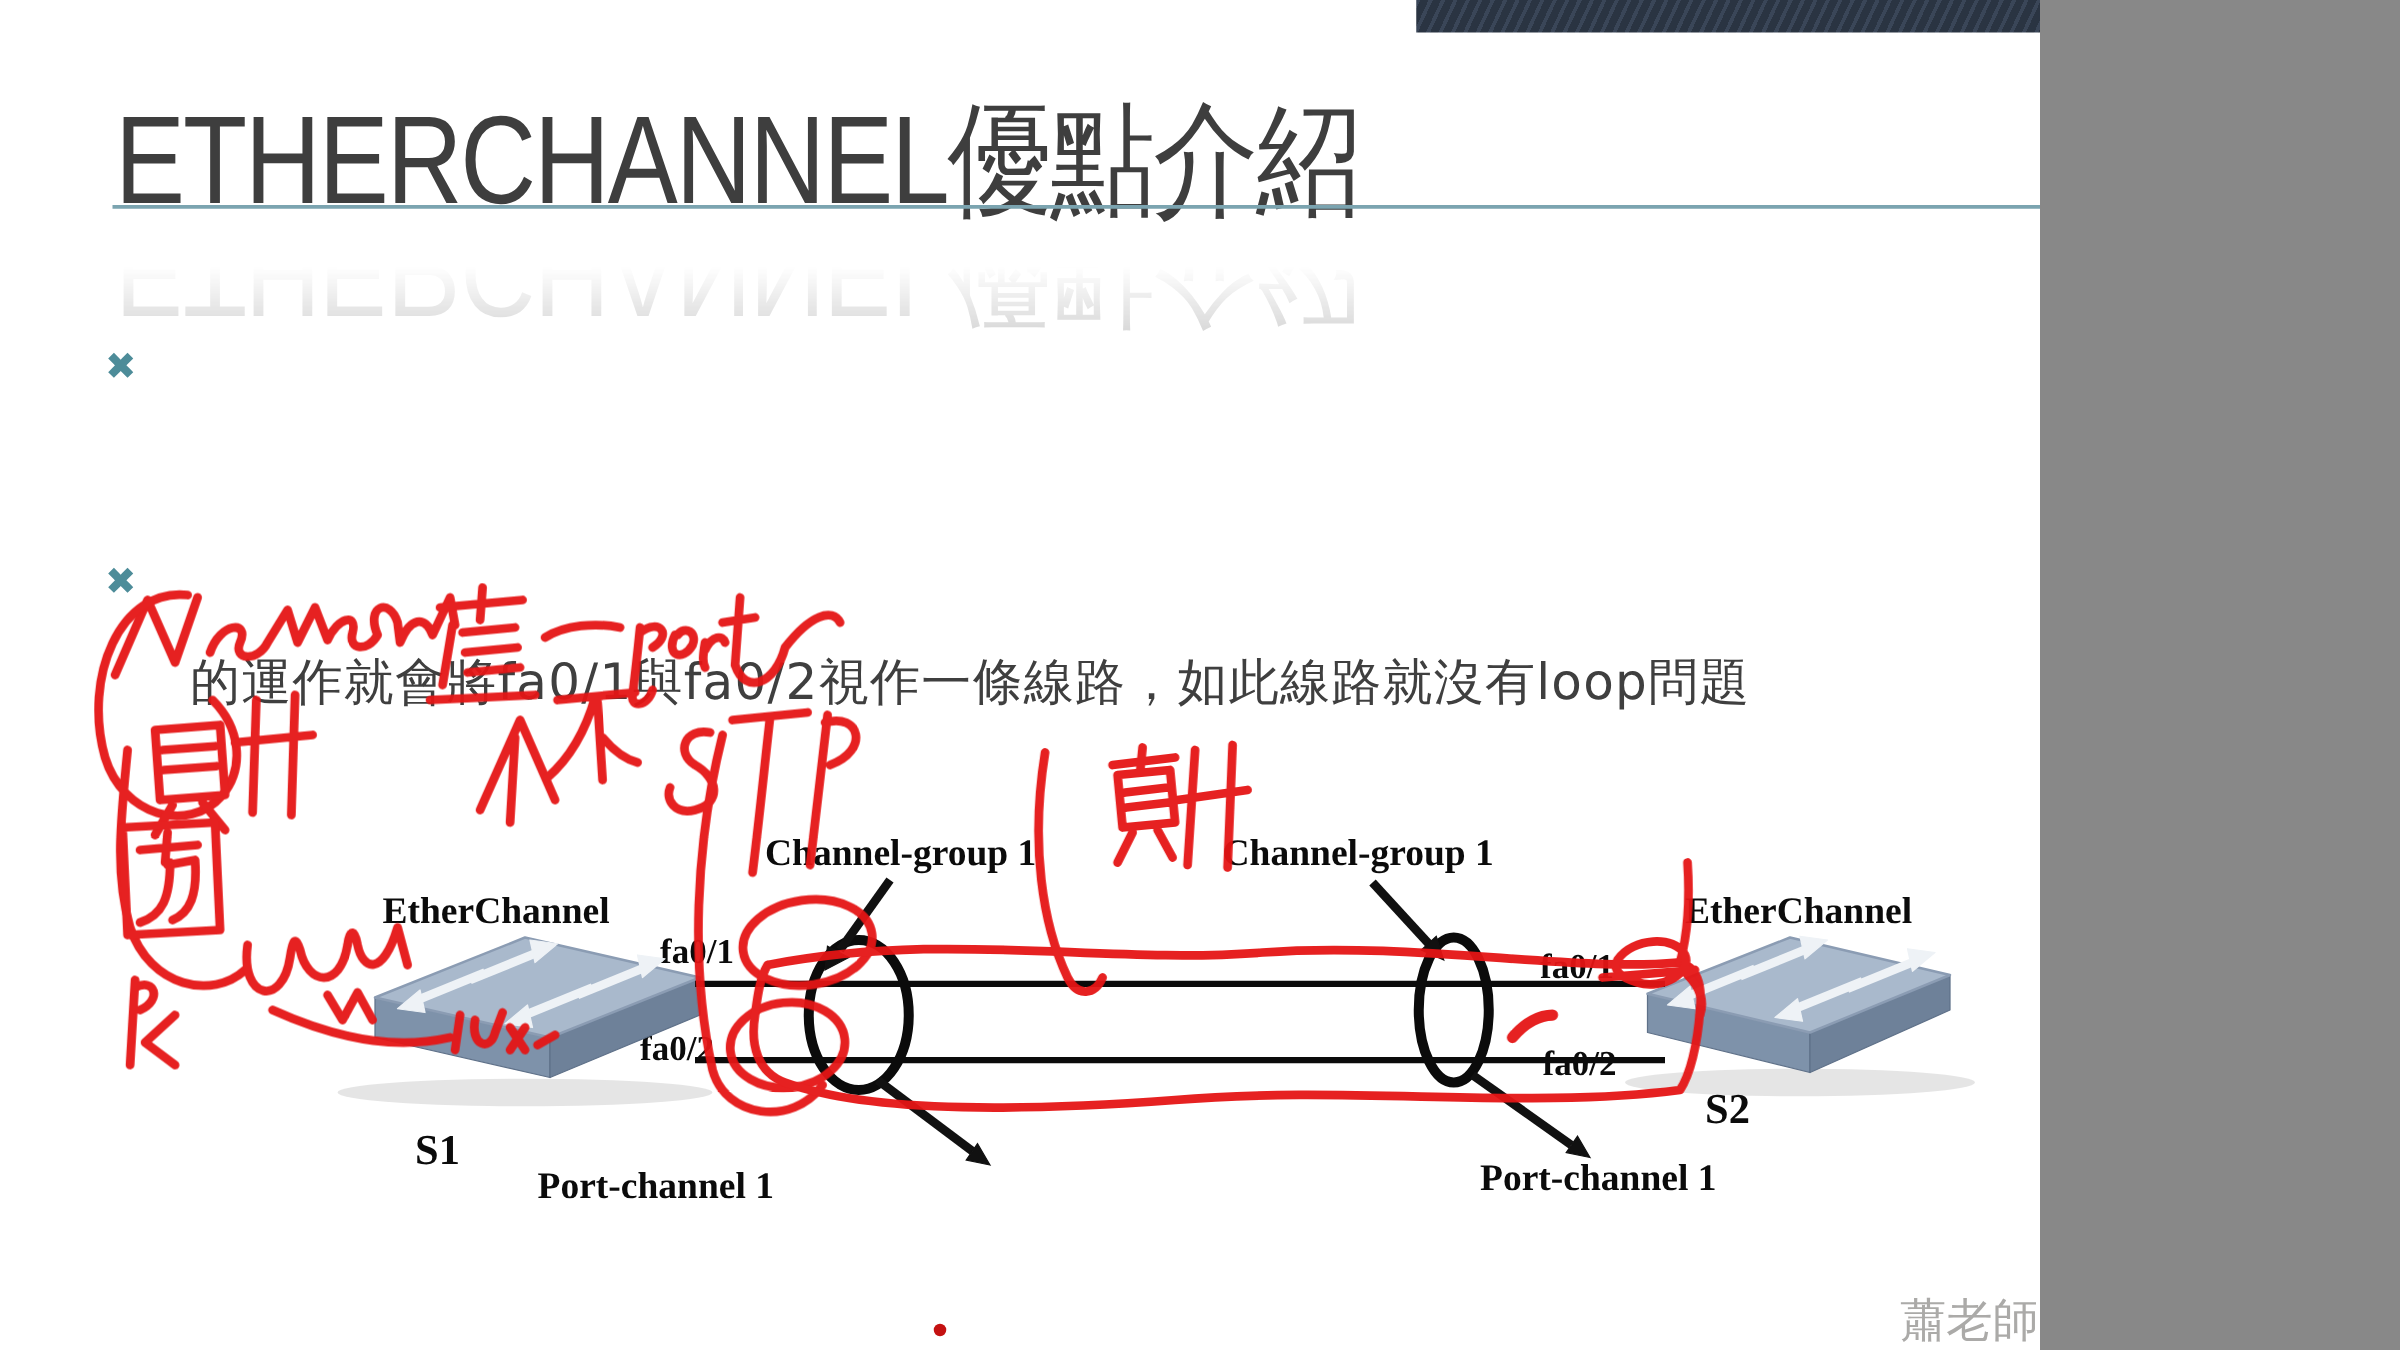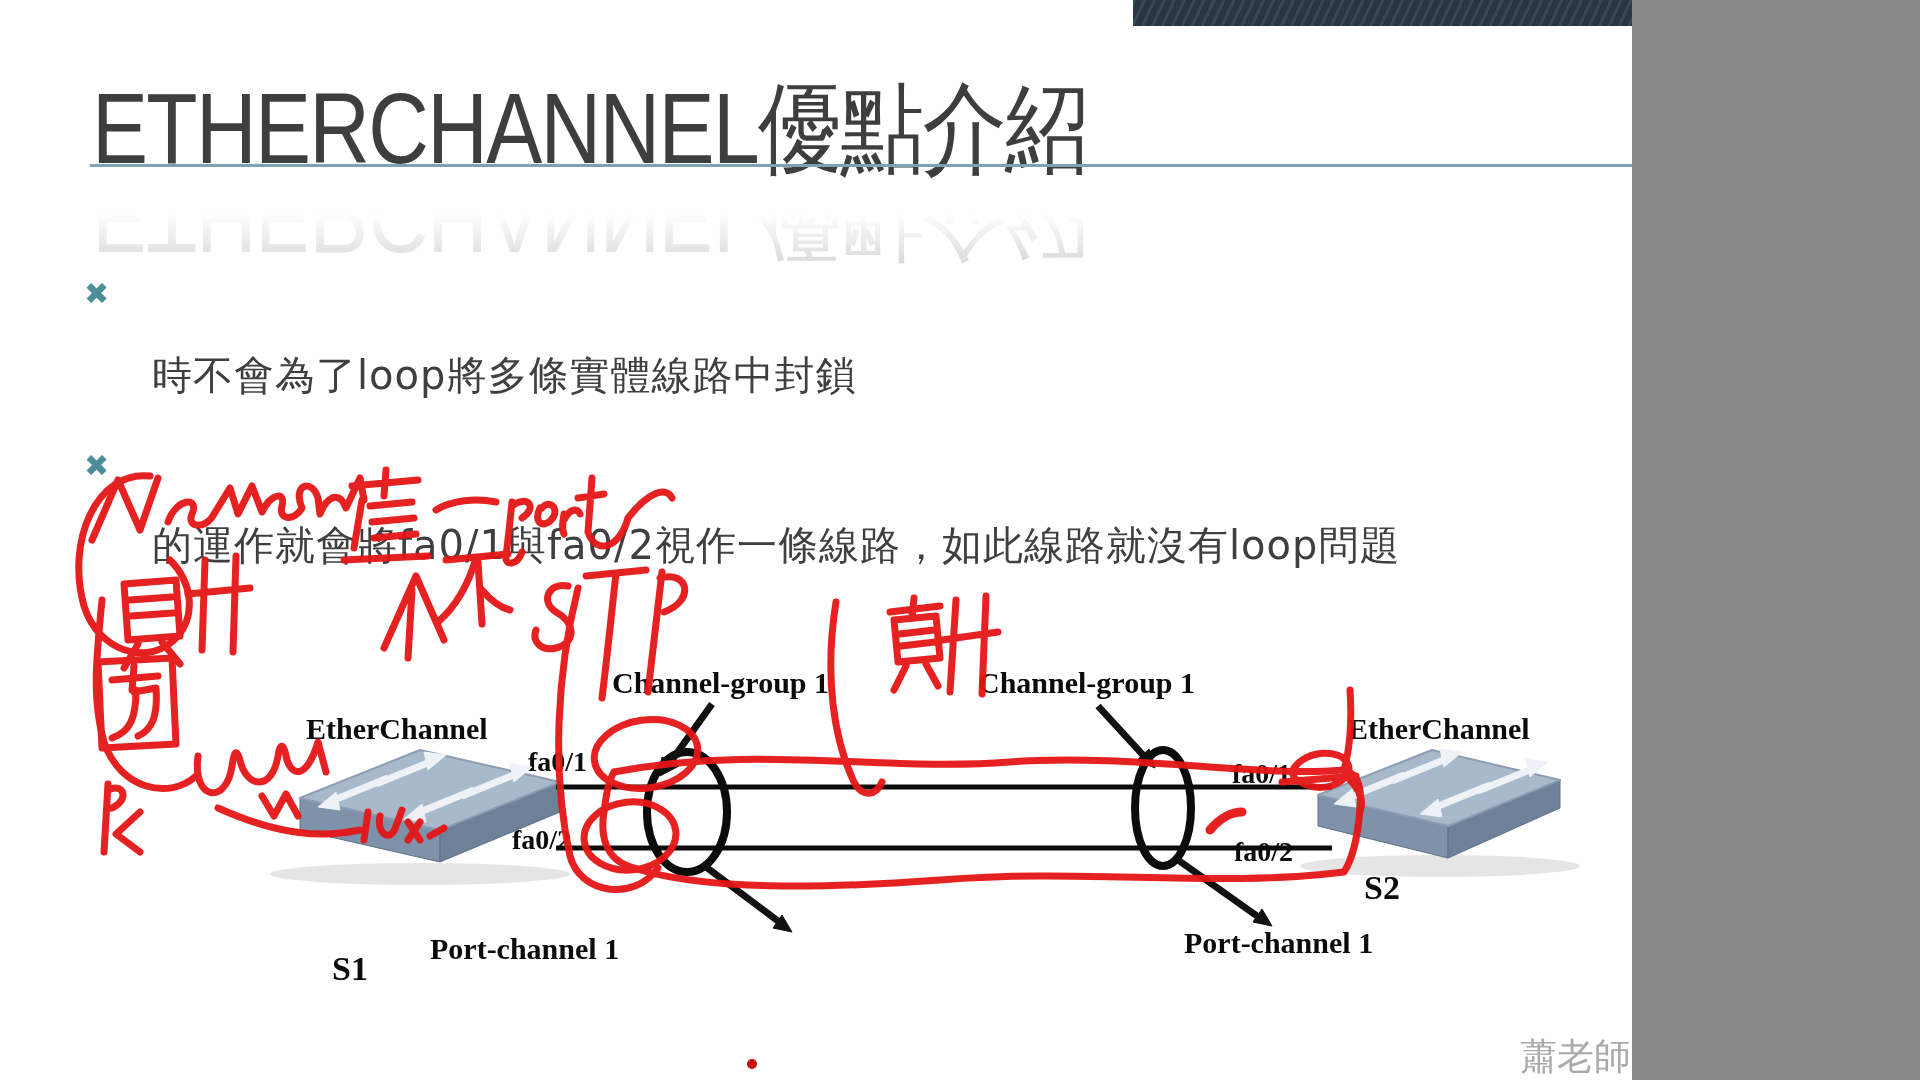--- a/index.html
+++ b/index.html
@@ -37,34 +37,33 @@
 
 <div id="slide">
 
   <div id="topbar"></div>
 
   <div id="title">ETHERCHANNEL優點介紹</div>
   <div id="title-reflect">ETHERCHANNEL優點介紹</div>
   <div id="title-rule"></div>
 
   <div class="bullet-mark" style="top:276px;">✖</div>
-  <div class="bline" style="top:348px;">時不會為了loop將多條實體線路中封鎖</div>
 
   <div class="bullet-mark" style="top:448px;">✖</div>
   <div class="bline" style="top:518px;">的運作就會將fa0/1與fa0/2視作一條線路，如此線路就沒有loop問題</div>
 
   <div class="dlabel" style="left:306px;top:712px;">EtherChannel</div>
   <div class="dlabel" style="left:1348px;top:712px;">EtherChannel</div>
   <div class="dlabel" style="left:612px;top:666px;">Channel-group 1</div>
   <div class="dlabel" style="left:978px;top:666px;">Channel-group 1</div>
   <div class="plabel" style="left:528px;top:746px;">fa0/1</div>
   <div class="plabel" style="left:512px;top:824px;">fa0/2</div>
   <div class="plabel" style="left:1232px;top:758px;">fa0/1</div>
   <div class="plabel" style="left:1234px;top:836px;">fa0/2</div>
-  <div class="slabel" style="left:332px;top:902px;margin-top:48px;">S1</div>
+  <div class="slabel" style="left:332px;top:902px;">S1</div>
   <div class="slabel" style="left:1364px;top:869px;">S2</div>
   <div class="dlabel" style="left:430px;top:932px;">Port-channel 1</div>
   <div class="dlabel" style="left:1184px;top:926px;">Port-channel 1</div>
 
   <div id="credit">蕭老師 CCNA網路實務教學</div>
 
   <svg width="1920" height="1080" viewBox="0 0 1920 1080">
 
     <ellipse cx="420" cy="874" rx="150" ry="11" fill="#000" opacity="0.10"></ellipse>
     <ellipse cx="1440" cy="866" rx="140" ry="11" fill="#000" opacity="0.10"></ellipse>

